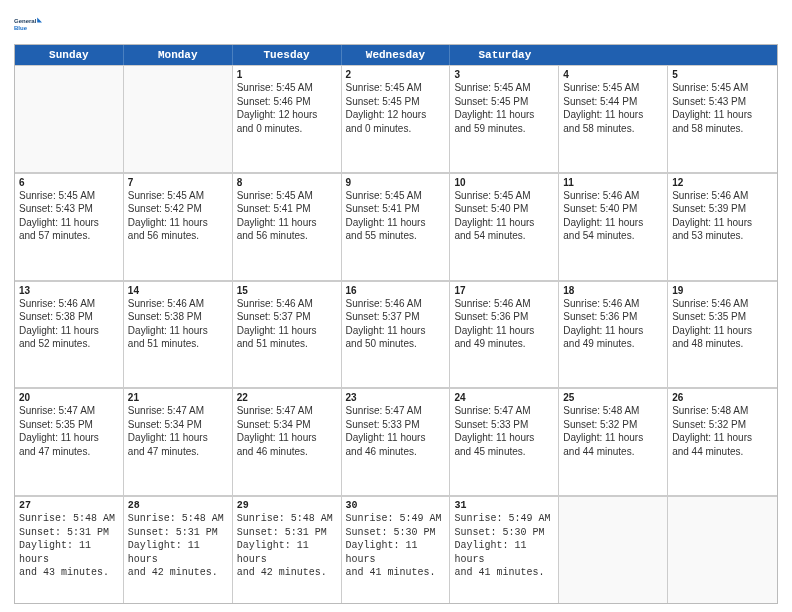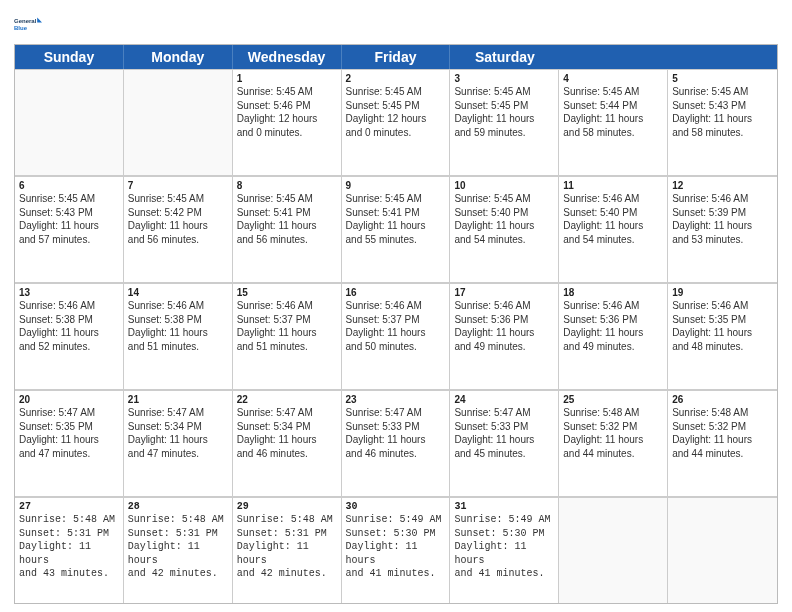--- a/index.html
+++ b/index.html
@@ -44,25 +44,26 @@
       font-size: 13px;
       color: #444;
     }
     .cal-header {
       display: grid;
       grid-template-columns: repeat(7, 1fr);
       background: #2060b0;
     }
     .cal-header-cell {
       color: #fff;
-      font-size: 14px;
+      font-size: 11px;
       font-weight: bold;
       text-align: center;
       padding: 4px 2px;
       border-right: 1px solid #4a80c0;
+      font-family: Liberation Mono, monospace;
     }
     .cal-header-cell:last-child { border-right: none; }
     .cal-body {
       flex: 1;
       display: flex;
       flex-direction: column;
     }
     .cal-row {
       display: grid;
       grid-template-columns: repeat(7, 1fr);
@@ -116,22 +117,22 @@
     <div class="title-block">
       <div class="month-title"></div>
       <div class="subtitle"></div>
     </div>
   </div>
 
   <div class="outer-border">
     <div class="cal-header">
     <div class="cal-header-cell">Sunday</div>
         <div class="cal-header-cell">Monday</div>
+        <div class="cal-header-cell">Tuesday</div>
         <div class="cal-header-cell">Wednesday</div>
-        <div class="cal-header-cell">Friday</div>
         <div class="cal-header-cell">Saturday</div>
       </div>
     <div class="cal-body">
     <div class="cal-row">
           <div class="cal-cell empty"></div>
           <div class="cal-cell empty"></div>
           <div class="cal-cell">
             <span class="day-num">1</span>
             <div class="info" style="white-space: pre-line;">Sunrise: 5:45 AM
 Sunset: 5:46 PM

